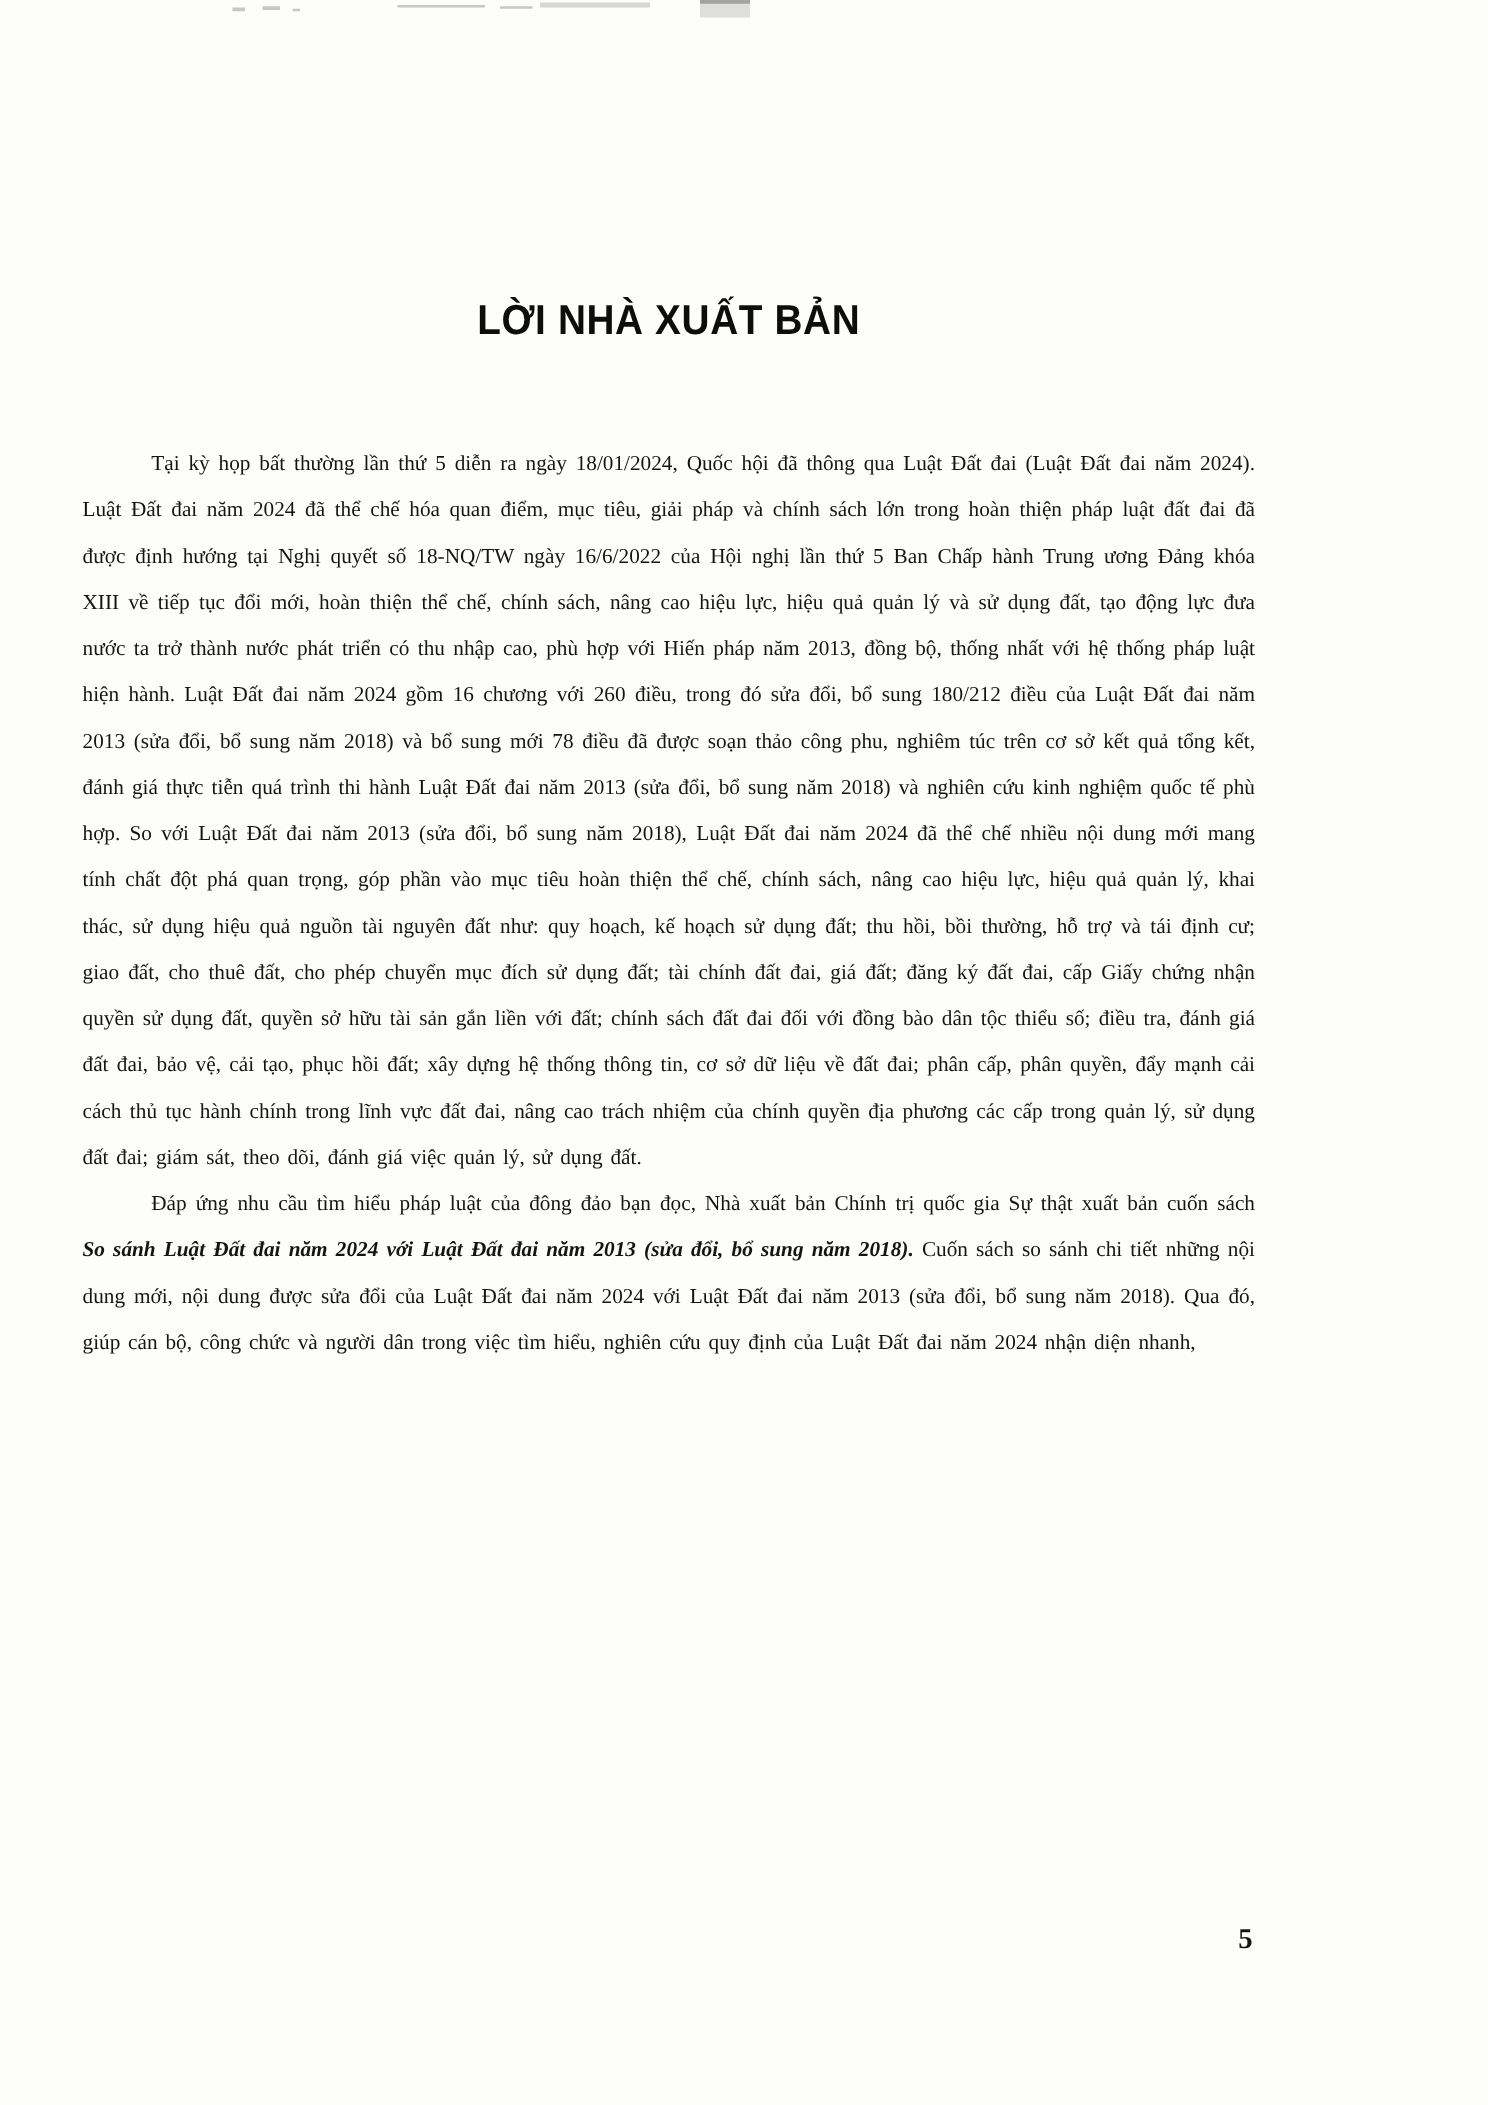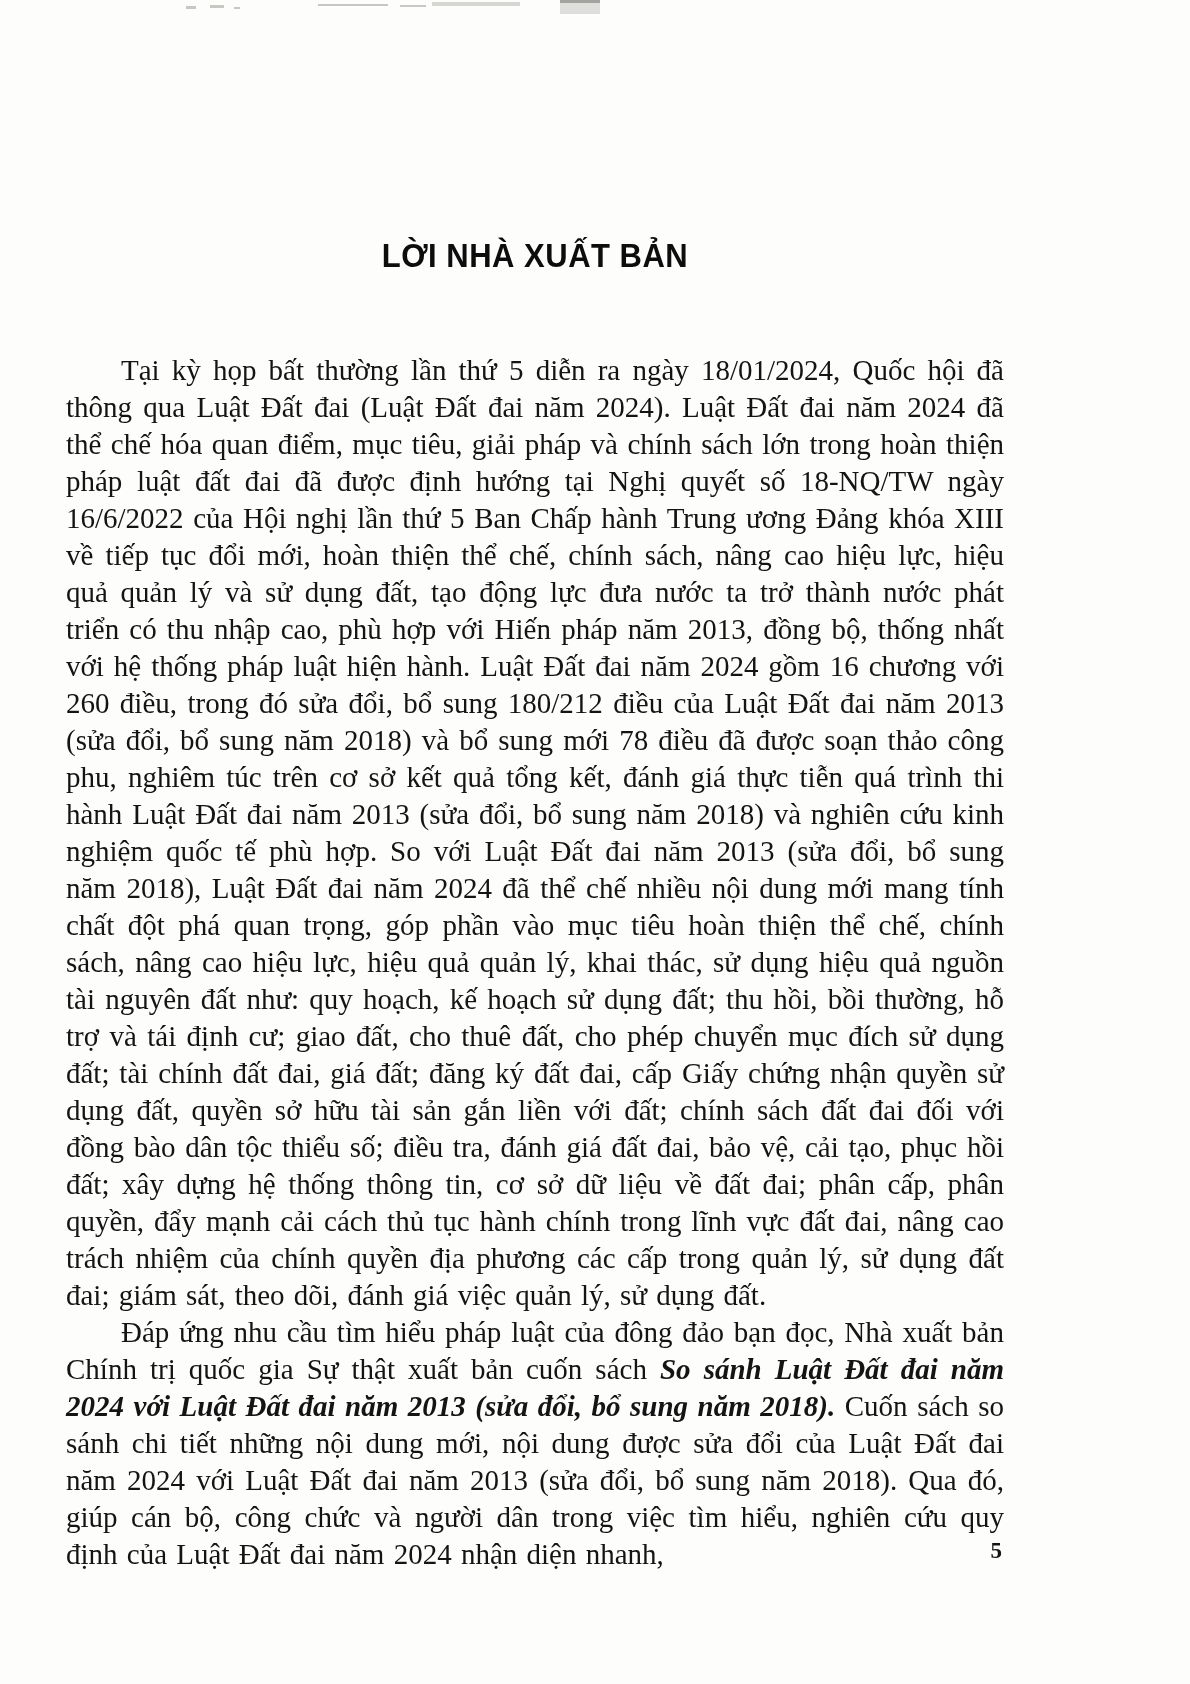--- a/index.html
+++ b/index.html
@@ -30,21 +30,21 @@
     text-align: center;
     font-family: "Liberation Sans", "DejaVu Sans", sans-serif;
     font-weight: bold;
     font-size: 31px;
     letter-spacing: 0.5px;
     color: #0d0d0d;
     transform: scaleY(1.08);
   }
   .para {
     margin: 0;
-    font-size: 29px;
+    font-size: 17px;
     line-height: 37px;
     text-align: justify;
     text-indent: 55px;
     word-spacing: 2px;
   }
   .book-title {
     font-weight: bold;
     font-style: italic;
   }
   .page-number {

